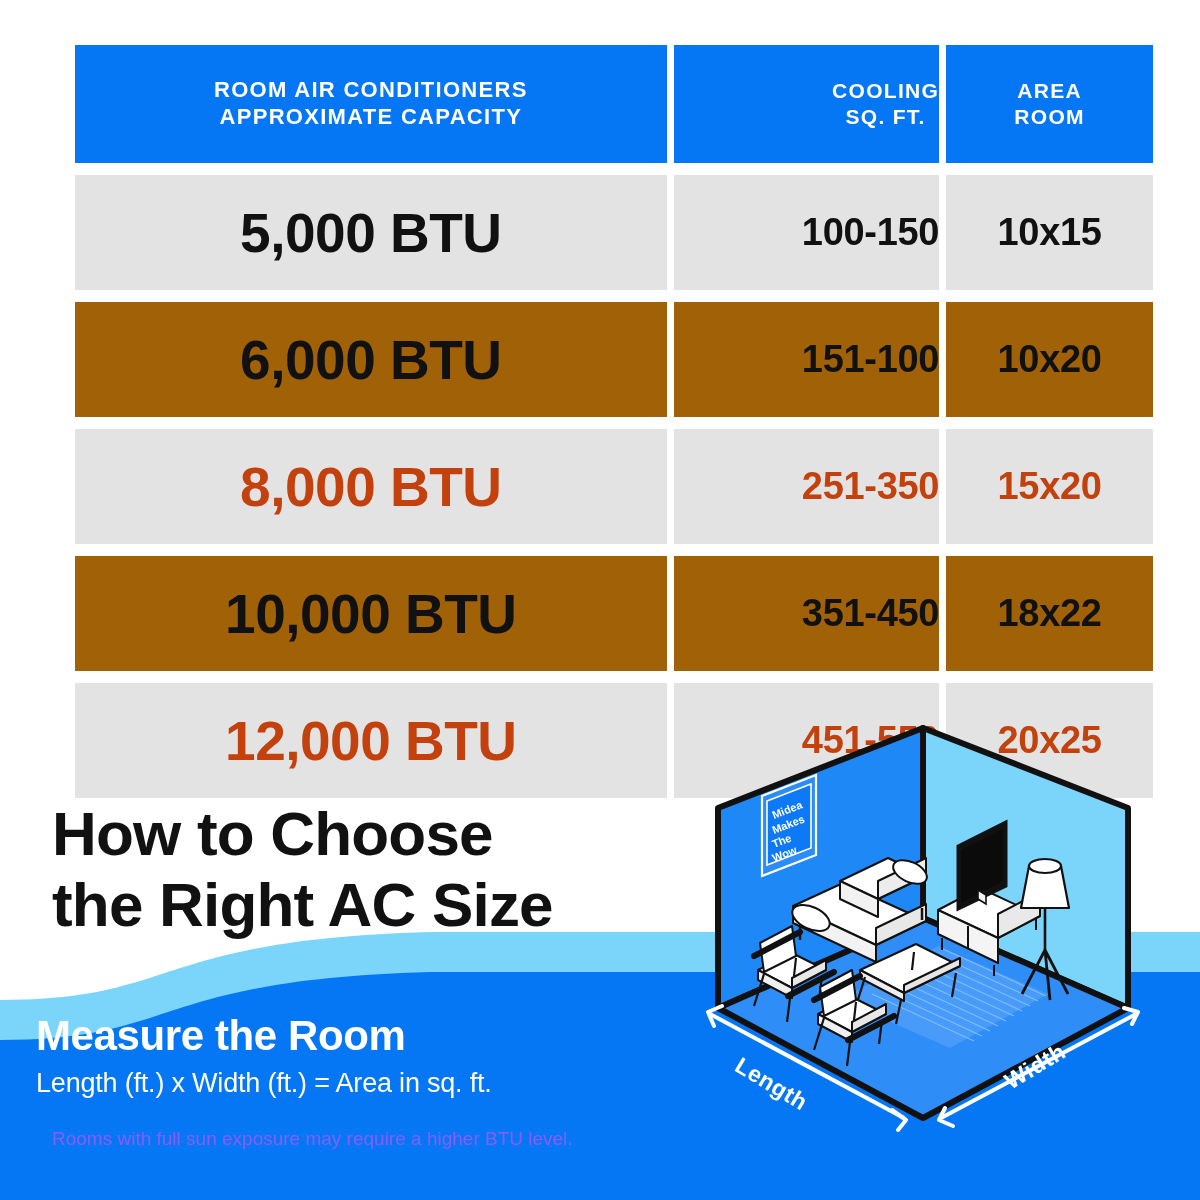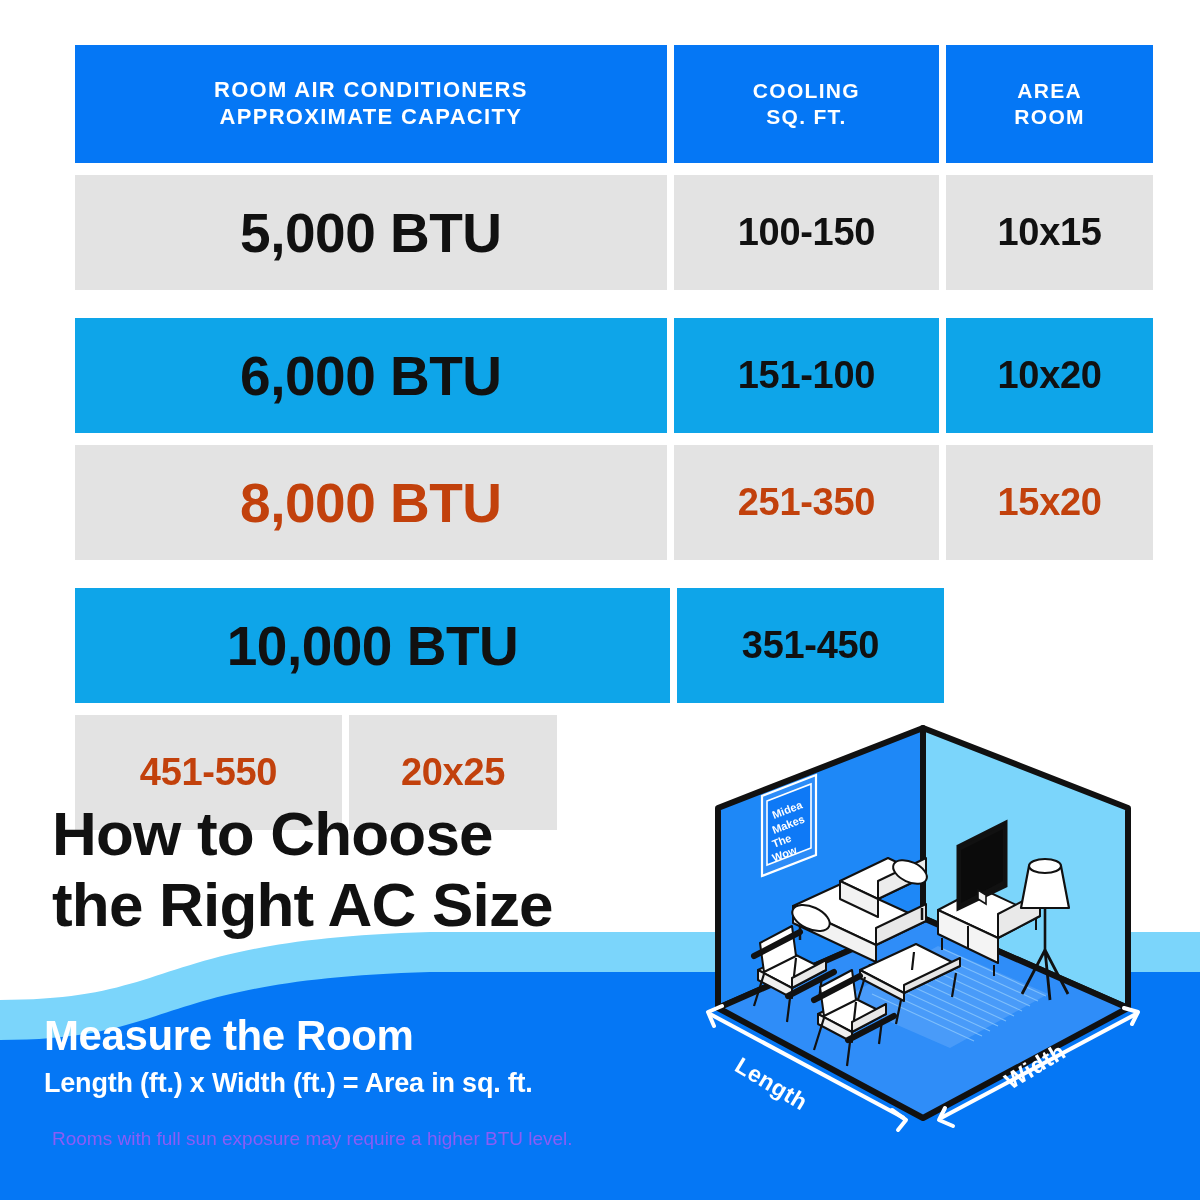--- a/index.html
+++ b/index.html
@@ -26,53 +26,53 @@
     background:#0577F5; z-index:2;
   }
 
   
   #table {
     position:absolute; left:48px; top:45px; width:1105px; z-index:5;
   }
   .trow { display:flex; gap:7px; margin-bottom:12px;padding-left:27px; }
   .cell { display:flex; align-items:center; justify-content:center; text-align:center; }
   .c1 { width:595px; }
-  .c2 { width:267px; }
+  .c2 { width:267px;justify-content:flex-end; }
   .c3 { width:208px; }
 
   
   #header-row .cell {
     background:#0577F5; color:#ffffff; height:118px;
     font-weight:bold; letter-spacing:1.3px; line-height:1.22;
     font-size:21px;
   }
   #header-row .c1 { font-size:22px; }
 
   
   .trow.body .cell { height:115px; }
   .trow.body.odd  .cell { background:#e3e3e3; }
-  .trow.body.even .cell { background:#0ea5e9;margin-top:16px; }
+  .trow.body.even .cell { background:#a16207; }
 
   .btu   { font-size:55px; font-weight:bold; letter-spacing:-0.5px; }
   .sqft  { font-size:38px; font-weight:bold; letter-spacing:-0.3px; }
   .area  { font-size:38px; font-weight:bold; letter-spacing:-0.3px; }
   .ink-black { color:#111111; }
   .ink-blue  { color:#c2410c; }
 
   
   #headline {
     position:absolute; left:52px; top:798px; z-index:6;
     font-size:62px; font-weight:bold; color:#111111;
     line-height:1.15; letter-spacing:-0.8px;
   }
 
   
-  #measure { position:absolute; left:44px; top:1012px; z-index:6; color:#ffffff; }
+  #measure { position:absolute; left:36px; top:1012px; z-index:6; color:#ffffff; }
   #measure-title { font-size:42px; font-weight:bold; letter-spacing:-0.4px; }
-  #measure-formula { font-size:27px; font-weight:bold; margin-top:8px; letter-spacing:-0.2px; }
+  #measure-formula { font-size:27px; font-weight:normal; margin-top:8px; letter-spacing:-0.2px; }
   #footnote {
     position:absolute; left:52px; top:1128px; z-index:6;
     color:#8b5cf6; font-size:19px; font-weight:normal;
   }
 
   
   #illustration { position:absolute; left:688px; top:718px; z-index:7; }
   .dim-label {
     position:absolute; z-index:8; color:#ffffff;
     font-size:23px; font-weight:bold; letter-spacing:0.5px;
@@ -153,23 +153,29 @@
       </div>
     </div>
 
     <div class="trow body even">
       <div class="cell c1">
         <span class="btu ink-black">10,000 BTU</span>
       </div>
       <div class="cell c2">
         <span class="sqft ink-black">351-450</span>
       </div>
+      <div class="cell c3">
+        <span class="area ink-black">18x22</span>
+      </div>
     </div>
 
     <div class="trow body odd">
+      <div class="cell c1">
+        <span class="btu ink-blue">12,000 BTU</span>
+      </div>
       <div class="cell c2">
         <span class="sqft ink-blue">451-550</span>
       </div>
       <div class="cell c3">
         <span class="area ink-blue">20x25</span>
       </div>
     </div>
 
   </div>
 

